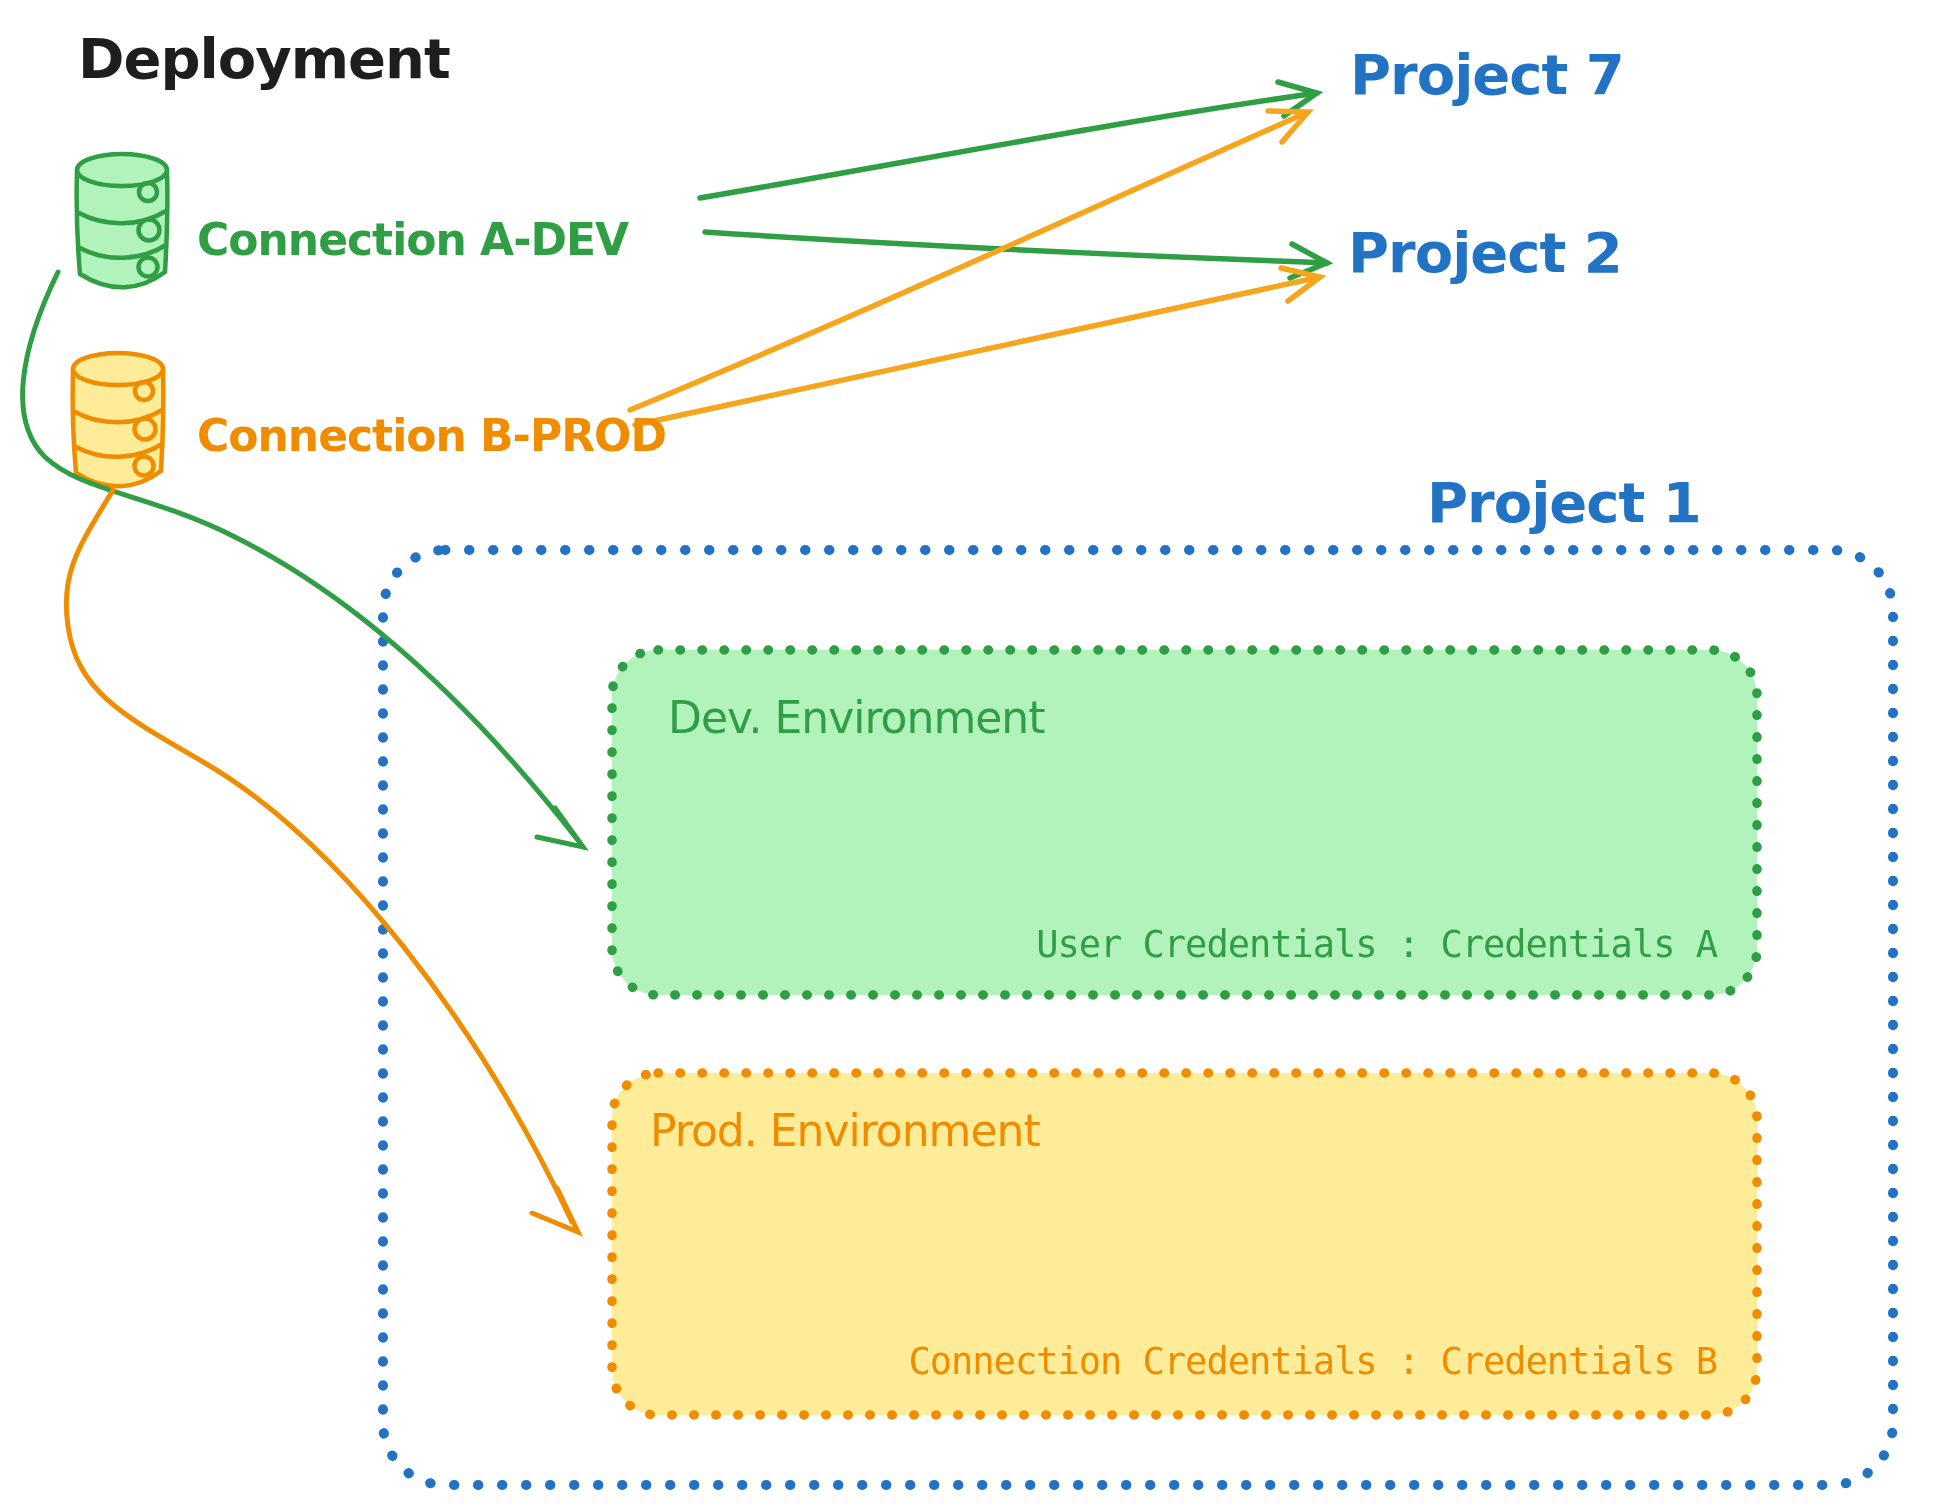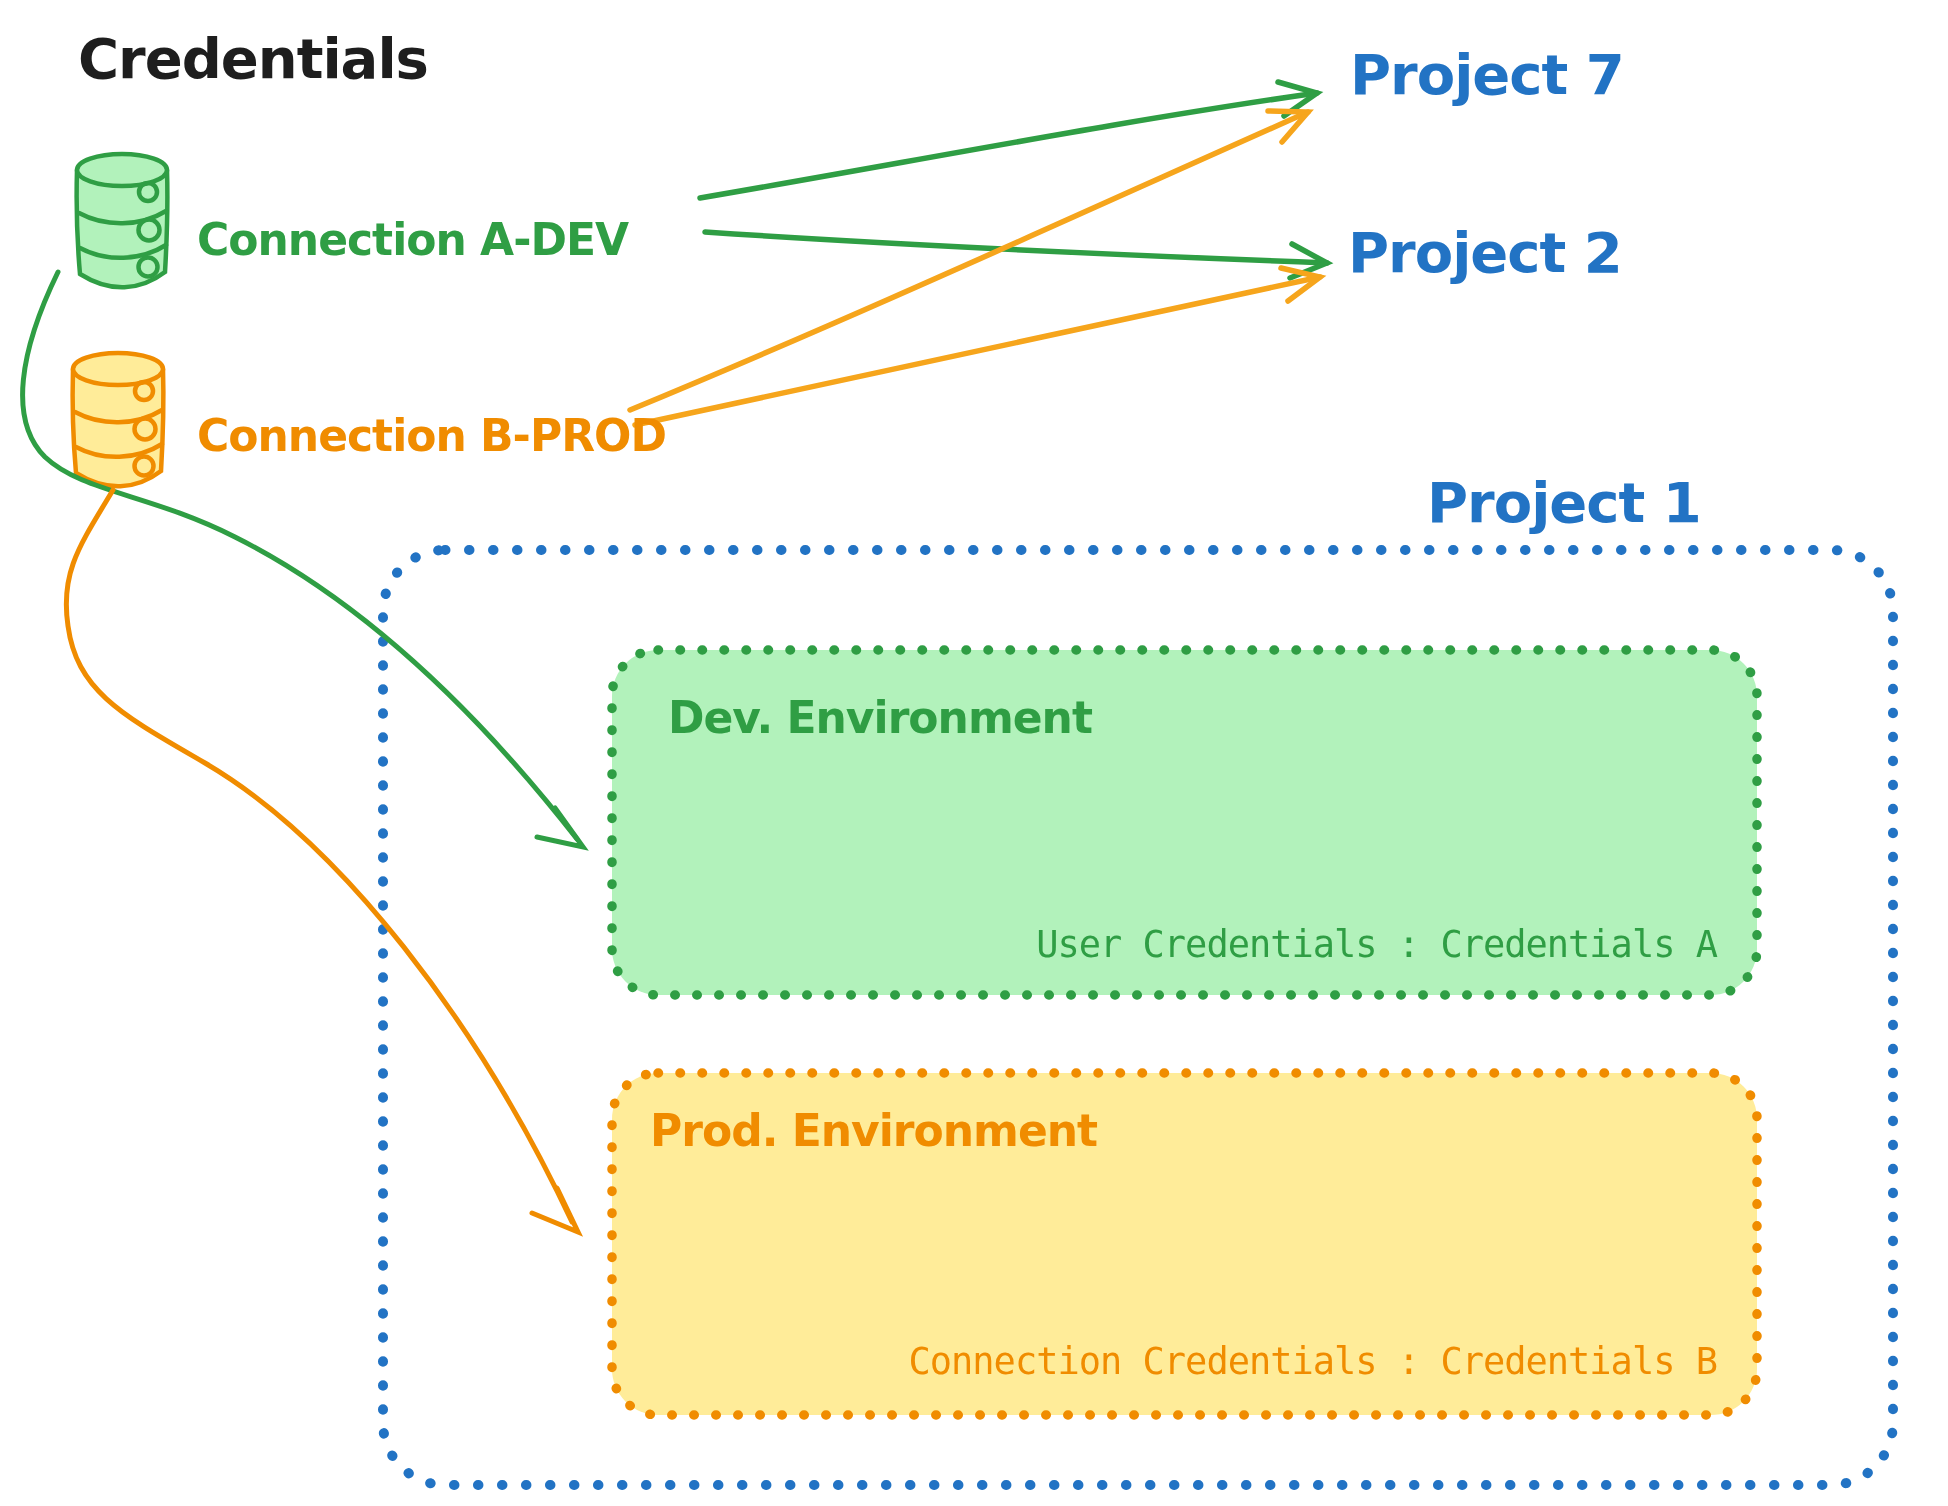--- a/index.html
+++ b/index.html
@@ -15,21 +15,21 @@
   .art{position:absolute; left:0; top:0; width:1948px; height:1506px;}
   .txt{position:absolute; white-space:nowrap; letter-spacing:-1px;}
   .page-title{left:78px; top:26px; font-size:56px; font-weight:700; color:var(--ink);}
   .conn-label{font-size:44px; font-weight:700;margin-top:24px;}
   .conn-a{left:197px; top:190px; color:var(--green);}
   .conn-b{left:197px; top:386px; color:var(--orange);}
   .project-label{font-size:56px; font-weight:700; color:var(--blue);}
   .p3{left:1350px; top:42px;}
   .p2{left:1348px; top:220px;}
   .p1{left:1427px; top:426px;margin-top:44px;}
-  .env-title{font-size:44px; font-weight:700;}
+  .env-title{font-size:44px; font-weight:400;}
   .dev-title{left:668px; top:692px; color:var(--green);}
   .prod-title{left:650px; top:1105px; color:var(--orange);}
   .cred{
     position:absolute; left:612px; width:1105px; text-align:right;
     font-family:"DejaVu Sans Mono", monospace; font-size:37px; letter-spacing:-1px;
     white-space:nowrap;
     margin-top:8px;
   }
   .dev-cred{top:915px; color:var(--green);}
   .prod-cred{top:1332px; color:var(--orange);}
@@ -89,21 +89,21 @@
       <path d="M 58 272 C 20 350, 8 420, 45 457 C 82 492, 150 494, 235 537 C 365 602, 480 715, 577 839"></path>
       <path d="M 555 808 L 583 847 L 537 837"></path>
     </g>
 
     <g fill="none" stroke="var(--orange)" stroke-width="5" stroke-linecap="round">
       <path d="M 113 490 C 80 545, 60 572, 68 626 C 77 692, 124 716, 205 763 C 340 842, 478 1022, 572 1222"></path>
       <path d="M 557 1188 L 578 1232 L 532 1213"></path>
     </g>
   </svg>
 
-  <div class="txt page-title">Credentials</div>
+  <div class="txt page-title">Deployment</div>
 
   <div class="txt conn-label conn-a">Connection A-DEV</div>
   <div class="txt conn-label conn-b">Connection B-PROD</div>
 
   <div class="txt project-label p3">Project 7</div>
   <div class="txt project-label p2">Project 2</div>
   <div class="txt project-label p1">Project 1</div>
 
   <div class="txt env-title dev-title">Dev. Environment</div>
   <div class="cred dev-cred">User Credentials : Credentials A</div>

